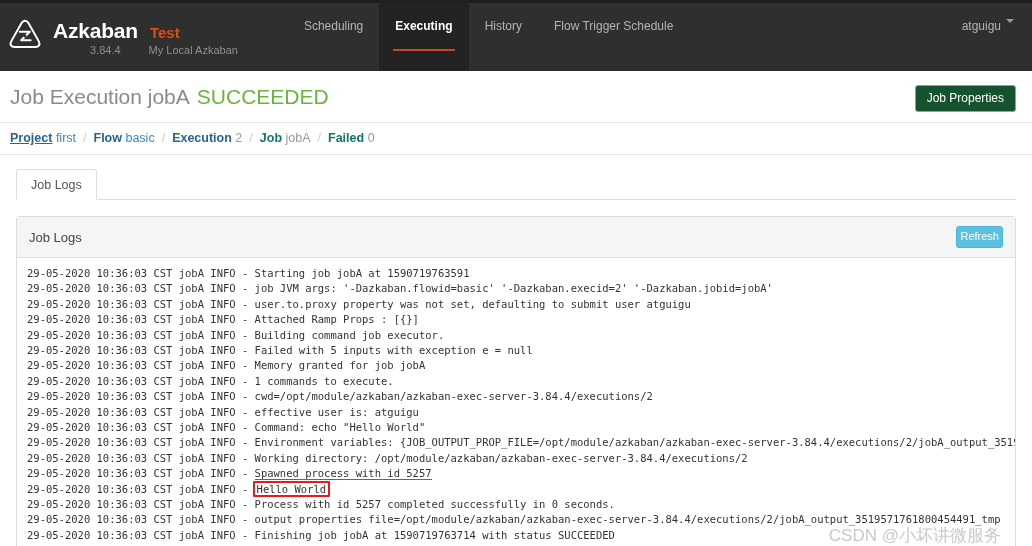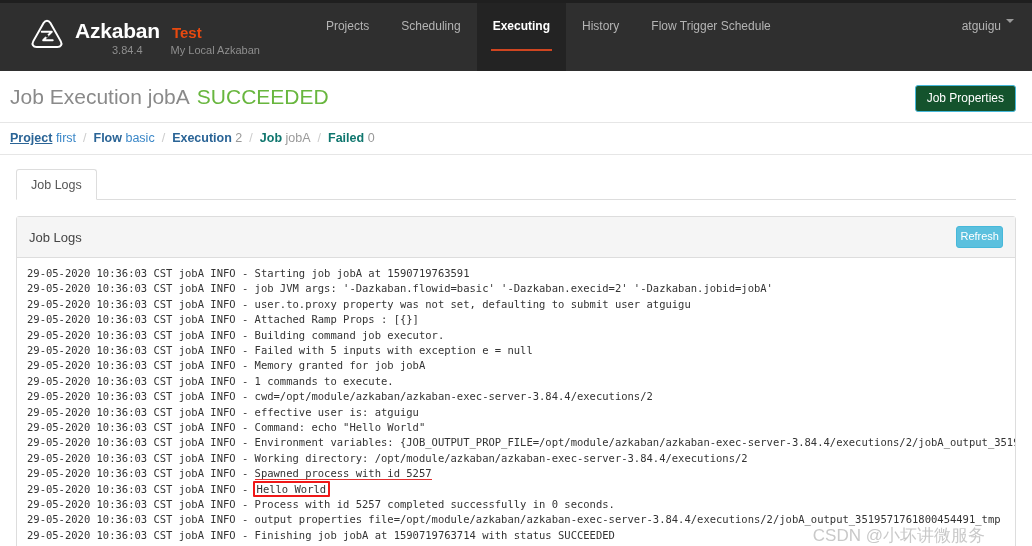--- a/index.html
+++ b/index.html
@@ -17,21 +17,21 @@
     position: relative;
     height: 71px;
     background: #2f2f2f;
     border-top: 3px solid #1f1f1f;
     display: flex;
     align-items: stretch;
   }
   .brand {
     display: flex;
     align-items: center;
-    padding-left: 28px;
+    padding-left: 6px;
     padding-right: 8px;
     text-align: right;
   }
   .brand-logo {
     width: 38px; height: 38px;
     margin-right: 9px;
     margin-top: -2px;
     flex: 0 0 auto;
   }
   .brand-text { display: flex; flex-direction: column; justify-content: center; }
@@ -234,21 +234,21 @@
     margin: 0 -2px;
     border-radius: 1px;
   }
   .log-underline {
     border-bottom: 1.5px solid #e03030;
   }
 
   
   .watermark {
     position: absolute;
-    right: 30px;
+    right: 14px;
     bottom: 2px;
     font-size: 17px;
     color: #c9c9c9;
     font-family: "Liberation Sans", sans-serif;
     pointer-events: none;
     white-space: nowrap;
   }
 </style>
 </head>
 <body>
@@ -266,21 +266,20 @@
         <span class="brand-azk-label">Test</span>
       </div>
       <div class="brand-line2">
         <span class="brand-version">3.84.4</span>
         <span class="brand-subtitle">My Local Azkaban</span>
       </div>
     </div>
   </div>
 
   <div class="nav-links">
-    <div class="nav-item">Projects</div>
     <div class="nav-item">Scheduling</div>
     <div class="nav-item active">Executing</div>
     <div class="nav-item">History</div>
     <div class="nav-item">Flow Trigger Schedule</div>
   </div>
 
   <div class="nav-right">
     <div class="nav-user">
       <span>atguigu</span>
       <span class="caret"></span>

